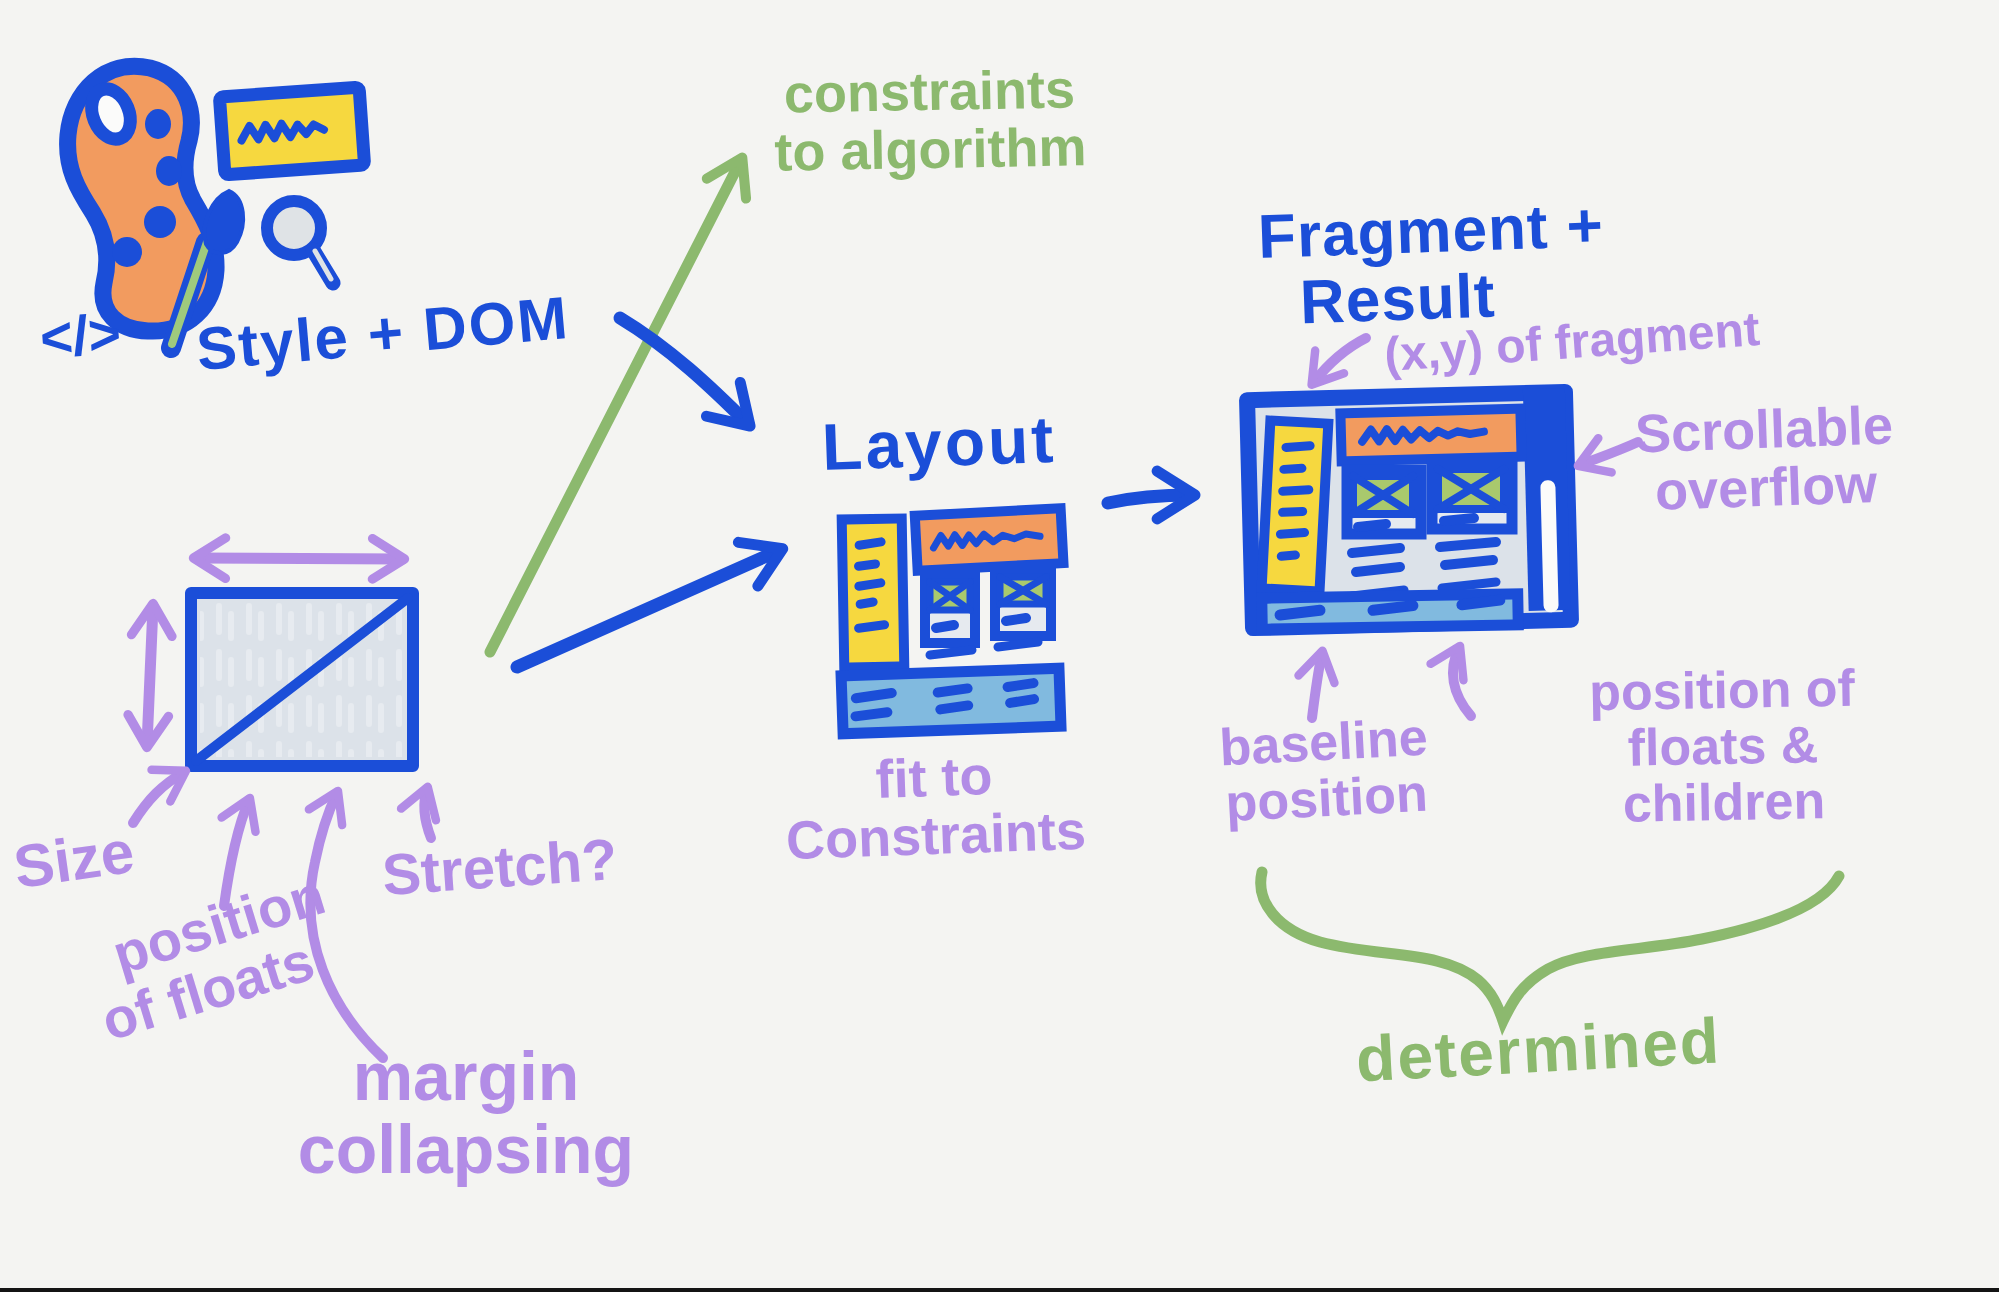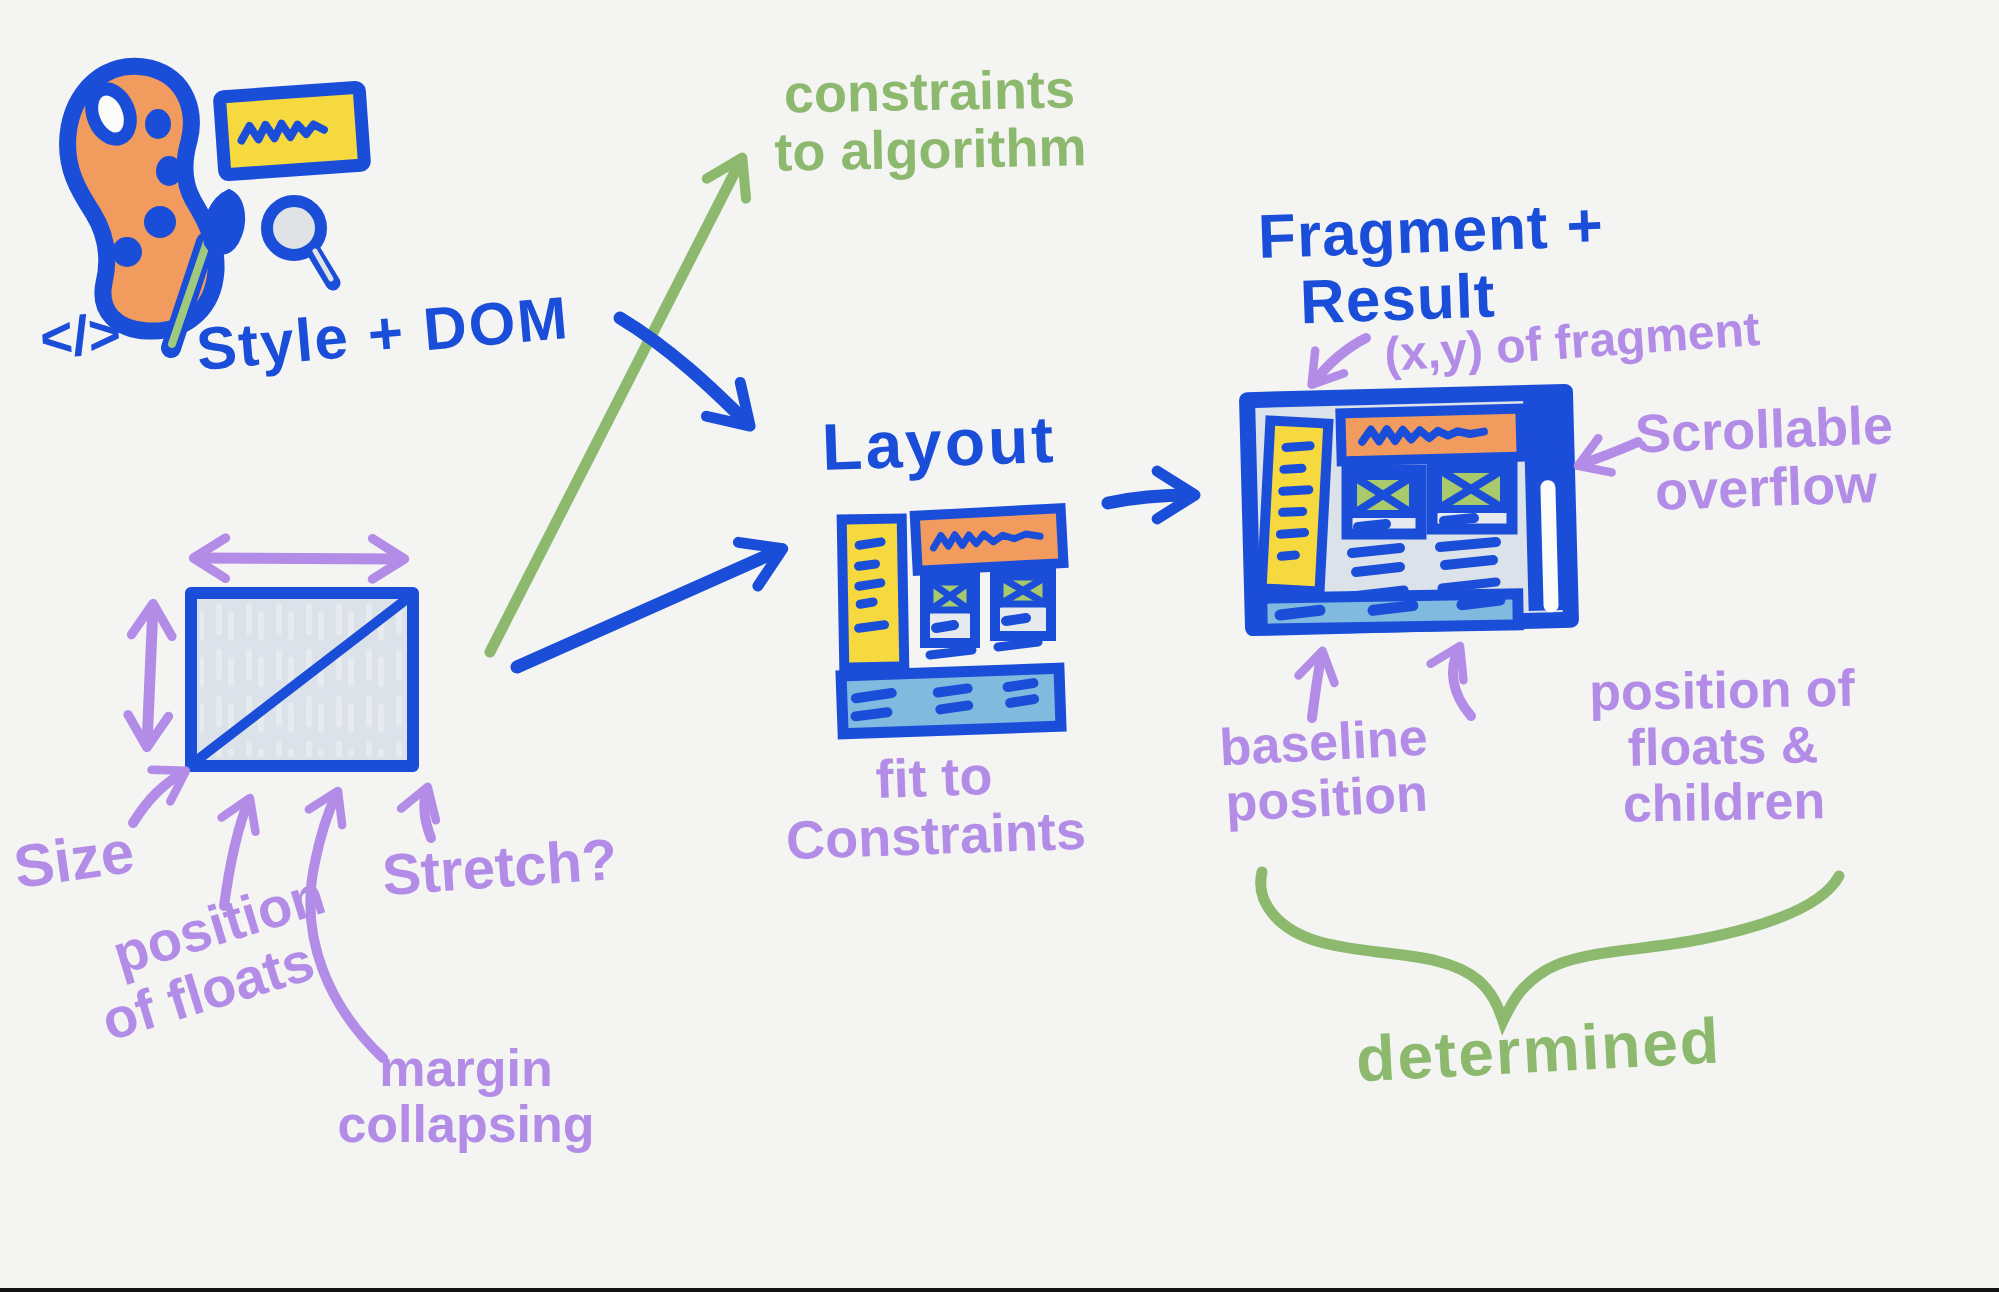--- a/index.html
+++ b/index.html
@@ -204,19 +204,19 @@
 
   <div class="t purple" style="left:14px;top:828px;font-size:60px;transform:rotate(-8deg);">Size</div>
 
   <div class="t purple" style="left:106px;top:928px;font-size:56px;transform:rotate(-17deg);transform-origin:left top;">
     <span>position</span>
     <span style="margin-left:-30px;">of floats</span>
   </div>
 
   <div class="t purple" style="left:382px;top:836px;font-size:58px;transform:rotate(-4deg);">Stretch?</div>
 
-  <div class="t purple ctr" style="left:296px;top:1040px;width:340px;font-size:52px;">
+  <div class="t purple ctr" style="left:296px;top:1040px;width:340px;font-size:68px;">
     <span>margin</span>
     <span>collapsing</span>
   </div>
 
   <div class="bottom-bar"></div>
 </div>
 
 </body></html>

